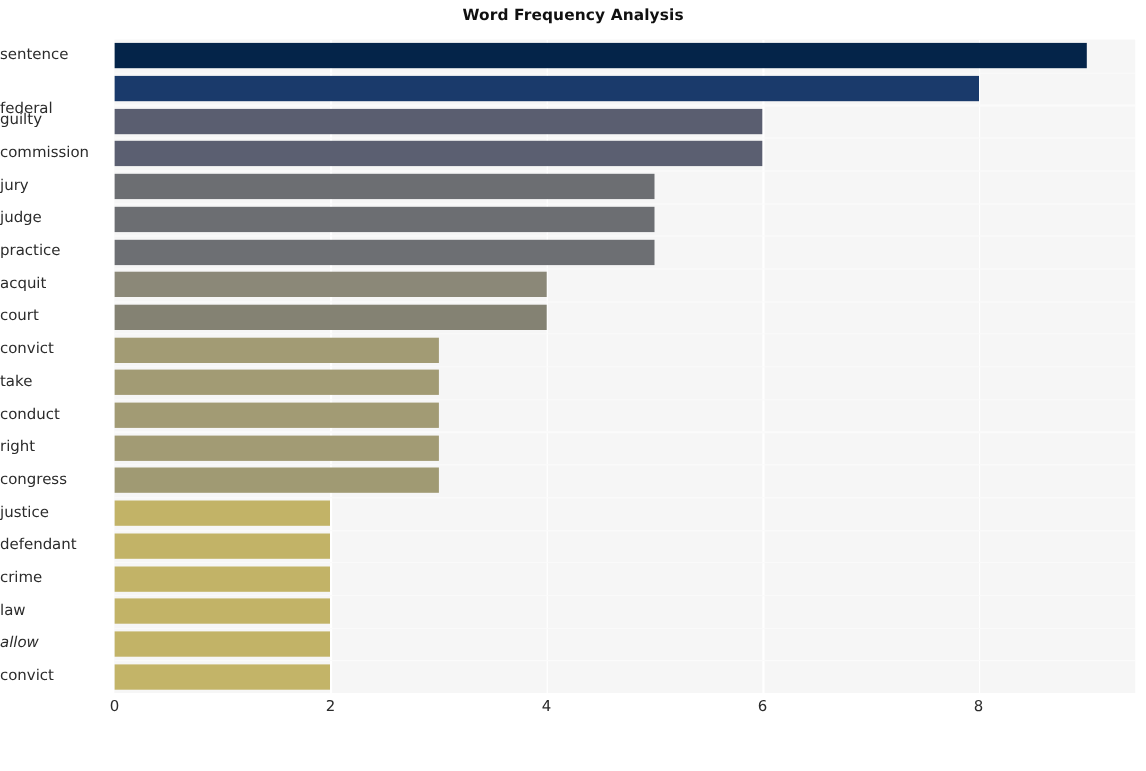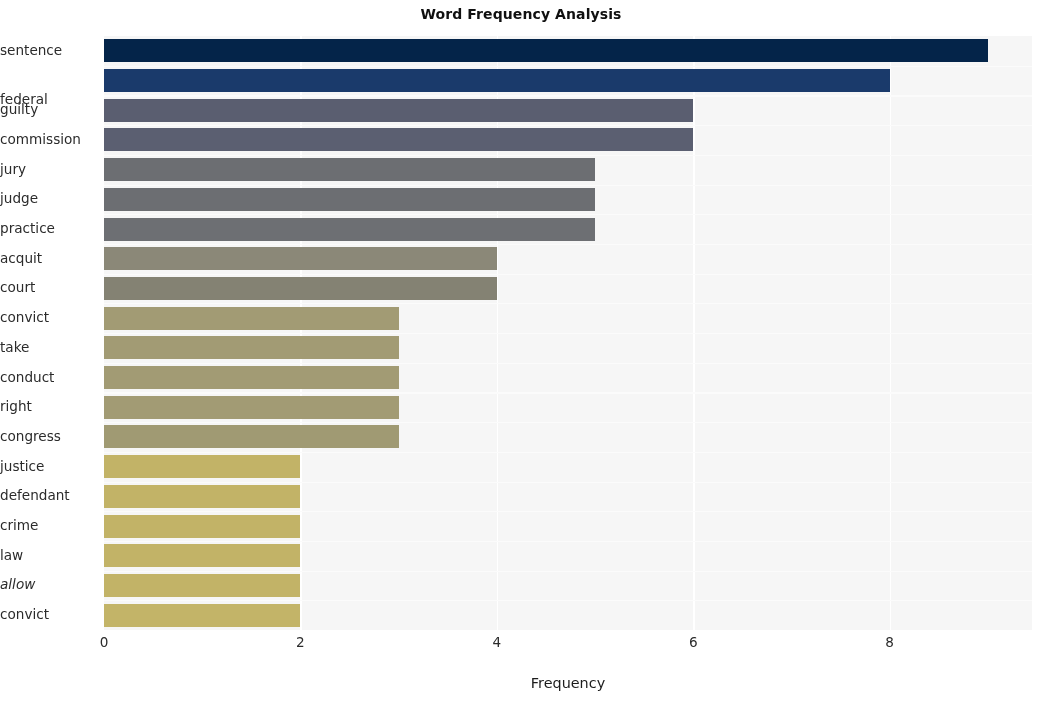--- a/index.html
+++ b/index.html
@@ -196,15 +196,14 @@
     </div>
 
   <div id="x-labels">
       <div class="x-label" style="left: 104px;">0</div>
       <div class="x-label" style="left: 300.402px;">2</div>
       <div class="x-label" style="left: 496.804px;">4</div>
       <div class="x-label" style="left: 693.206px;">6</div>
       <div class="x-label" style="left: 889.608px;">8</div>
     </div>
 
-  <div id="x-axis-title">Frequency</div>
 
 </div>
 
 </body></html>

